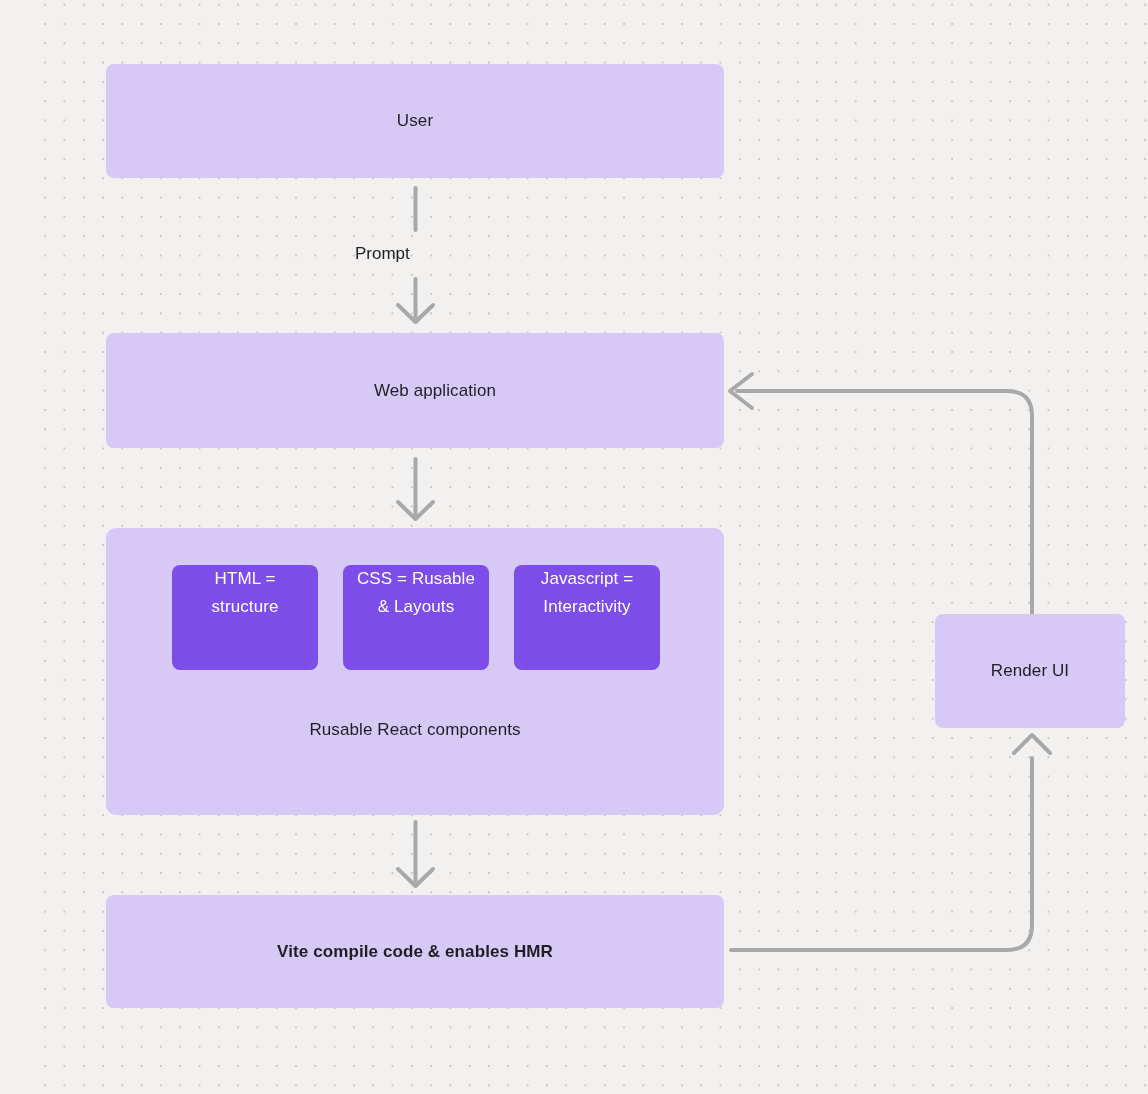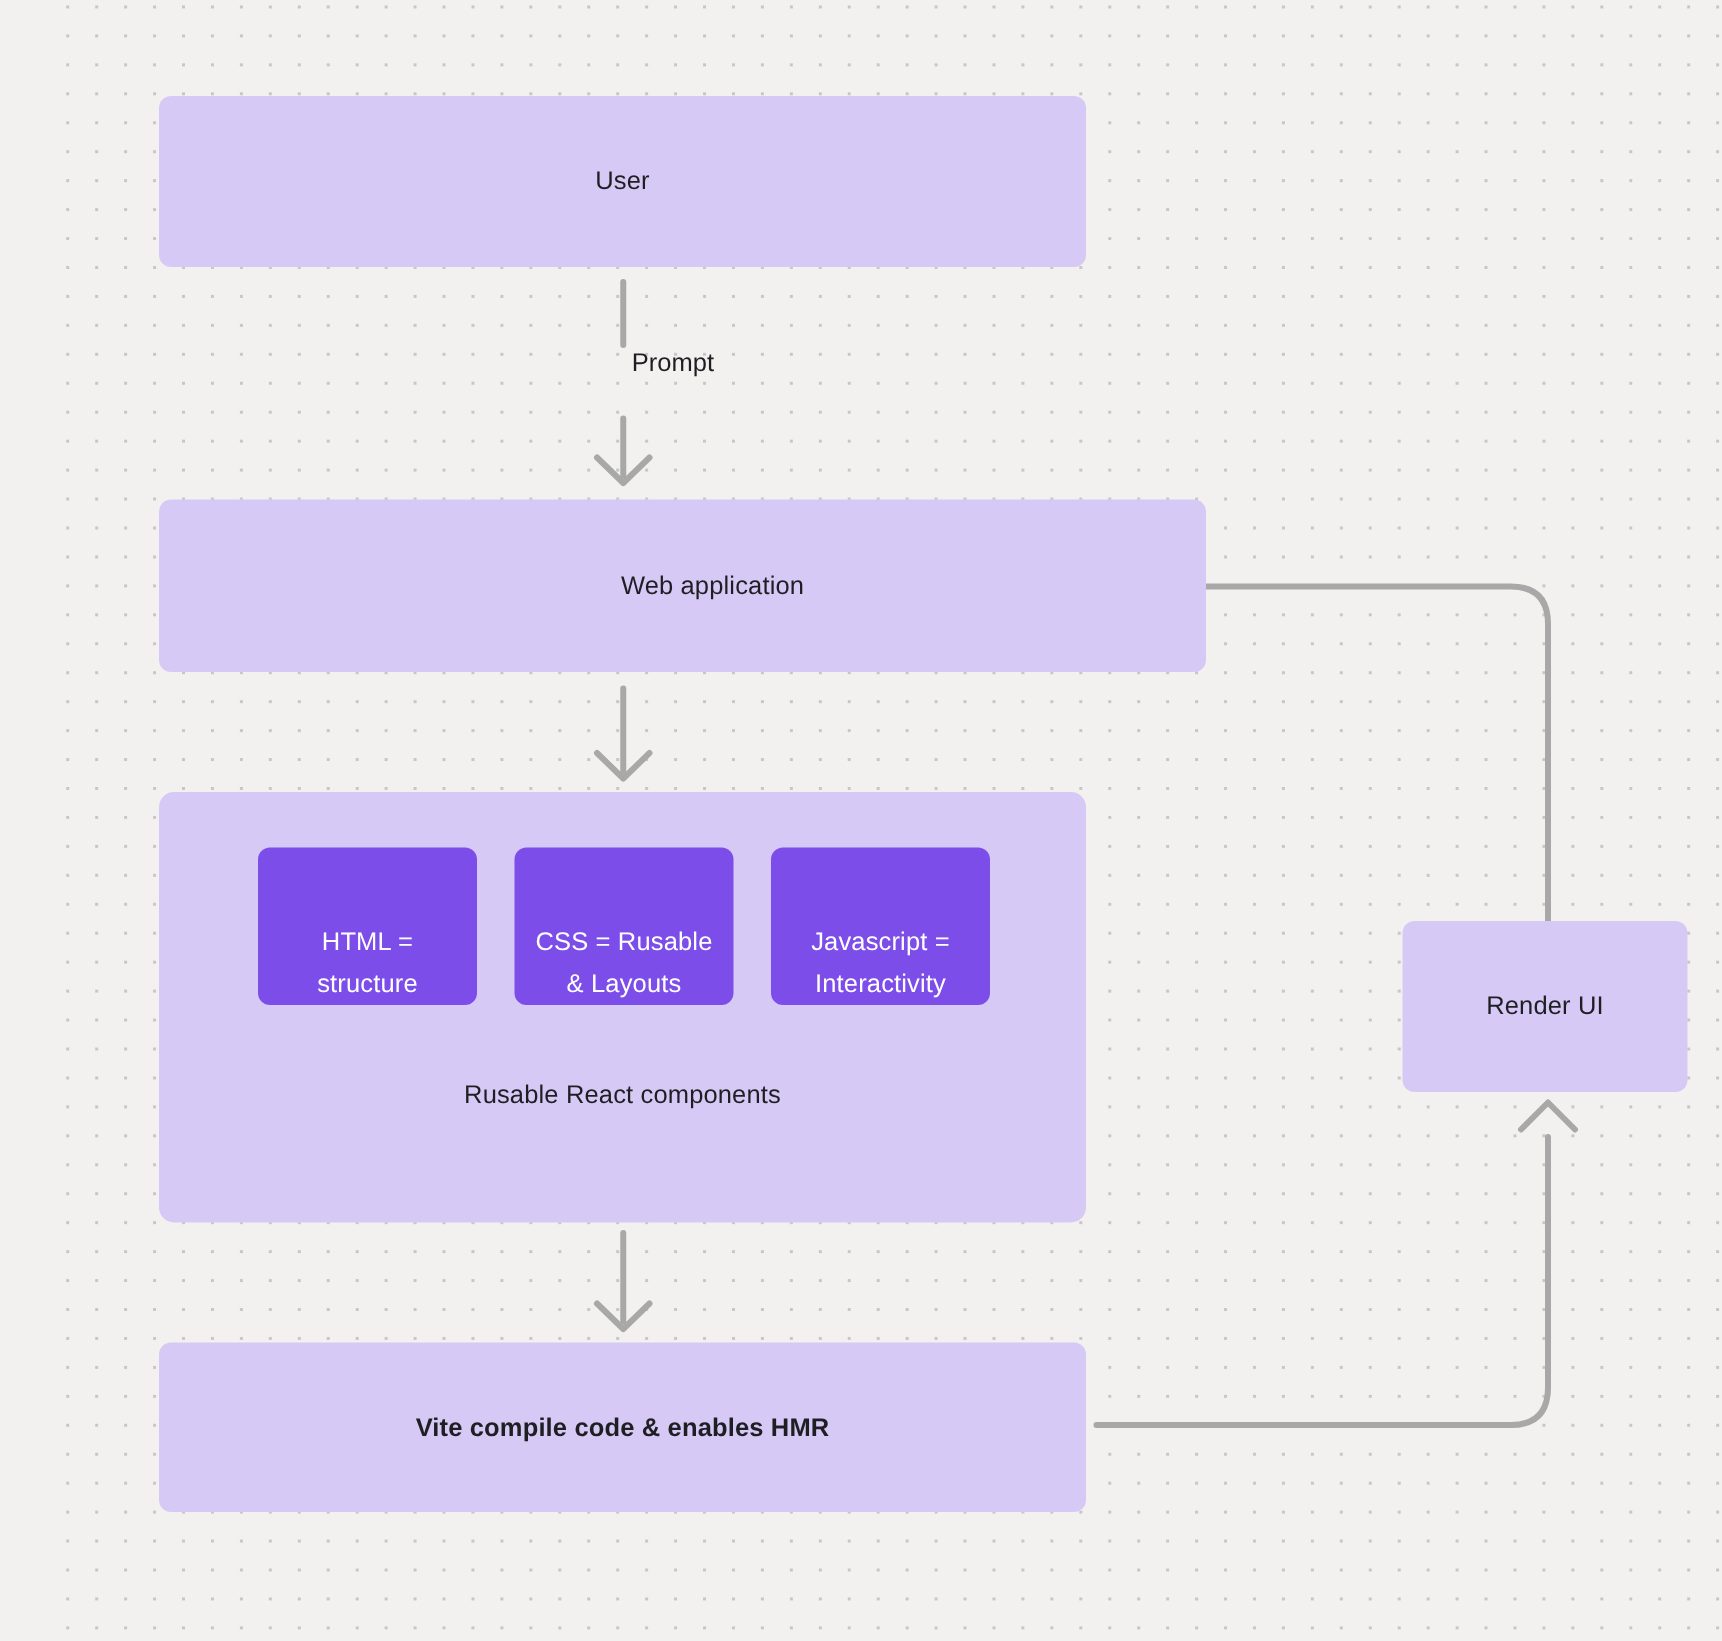--- a/index.html
+++ b/index.html
@@ -34,58 +34,58 @@
     position: absolute;
     background: var(--node-fill);
     border-radius: 8px;
     display: flex;
     align-items: center;
     justify-content: center;
     color: var(--text);
     letter-spacing: 0.1px;
   }
   .node-user      { left: 71px;  top: 64px;  width: 618px; height: 114px; }
-  .node-web       { left: 71px;  top: 333px; width: 698px; height: 115px; padding-left: 40px; }
+  .node-web       { left: 71px;  top: 333px; width: 618px; height: 115px; padding-left: 40px; }
   .node-container { left: 71px;  top: 528px; width: 618px; height: 287px; border-radius: 10px; display: block; }
   .node-vite      { left: 71px;  top: 895px; width: 618px; height: 113px; font-weight: bold; }
   .node-render    { left: 900px; top: 614px; width: 190px; height: 114px; }
 
   .inner-row {
     position: absolute;
     left: 66px;
     top: 37px;
     display: flex;
     gap: 25px;
   }
   .inner-node {
     width: 146px;
     height: 105px;
     background: var(--accent-fill);
     color: var(--text-on-accent);
     border-radius: 8px;
     display: flex;
     flex-direction: column;
     align-items: center;
-    justify-content: flex-end;
+    justify-content: flex-start;
     text-align: center;
     line-height: 28px;
   }
   .container-caption {
     position: absolute;
     left: 0;
     right: 0;
     top: 192px;
     text-align: center;
   }
   .edge-label {
     position: absolute;
     left: 320px;
-    top: 232px;
+    top: 244px;
     width: 121px;
-    text-align: right;
+    text-align: left;
   }
   svg.connectors {
     position: absolute;
     left: 0; top: 0;
     width: 1148px;
     height: 1094px;
     pointer-events: none;
   }
   svg.connectors path, svg.connectors polyline {
     fill: none;

